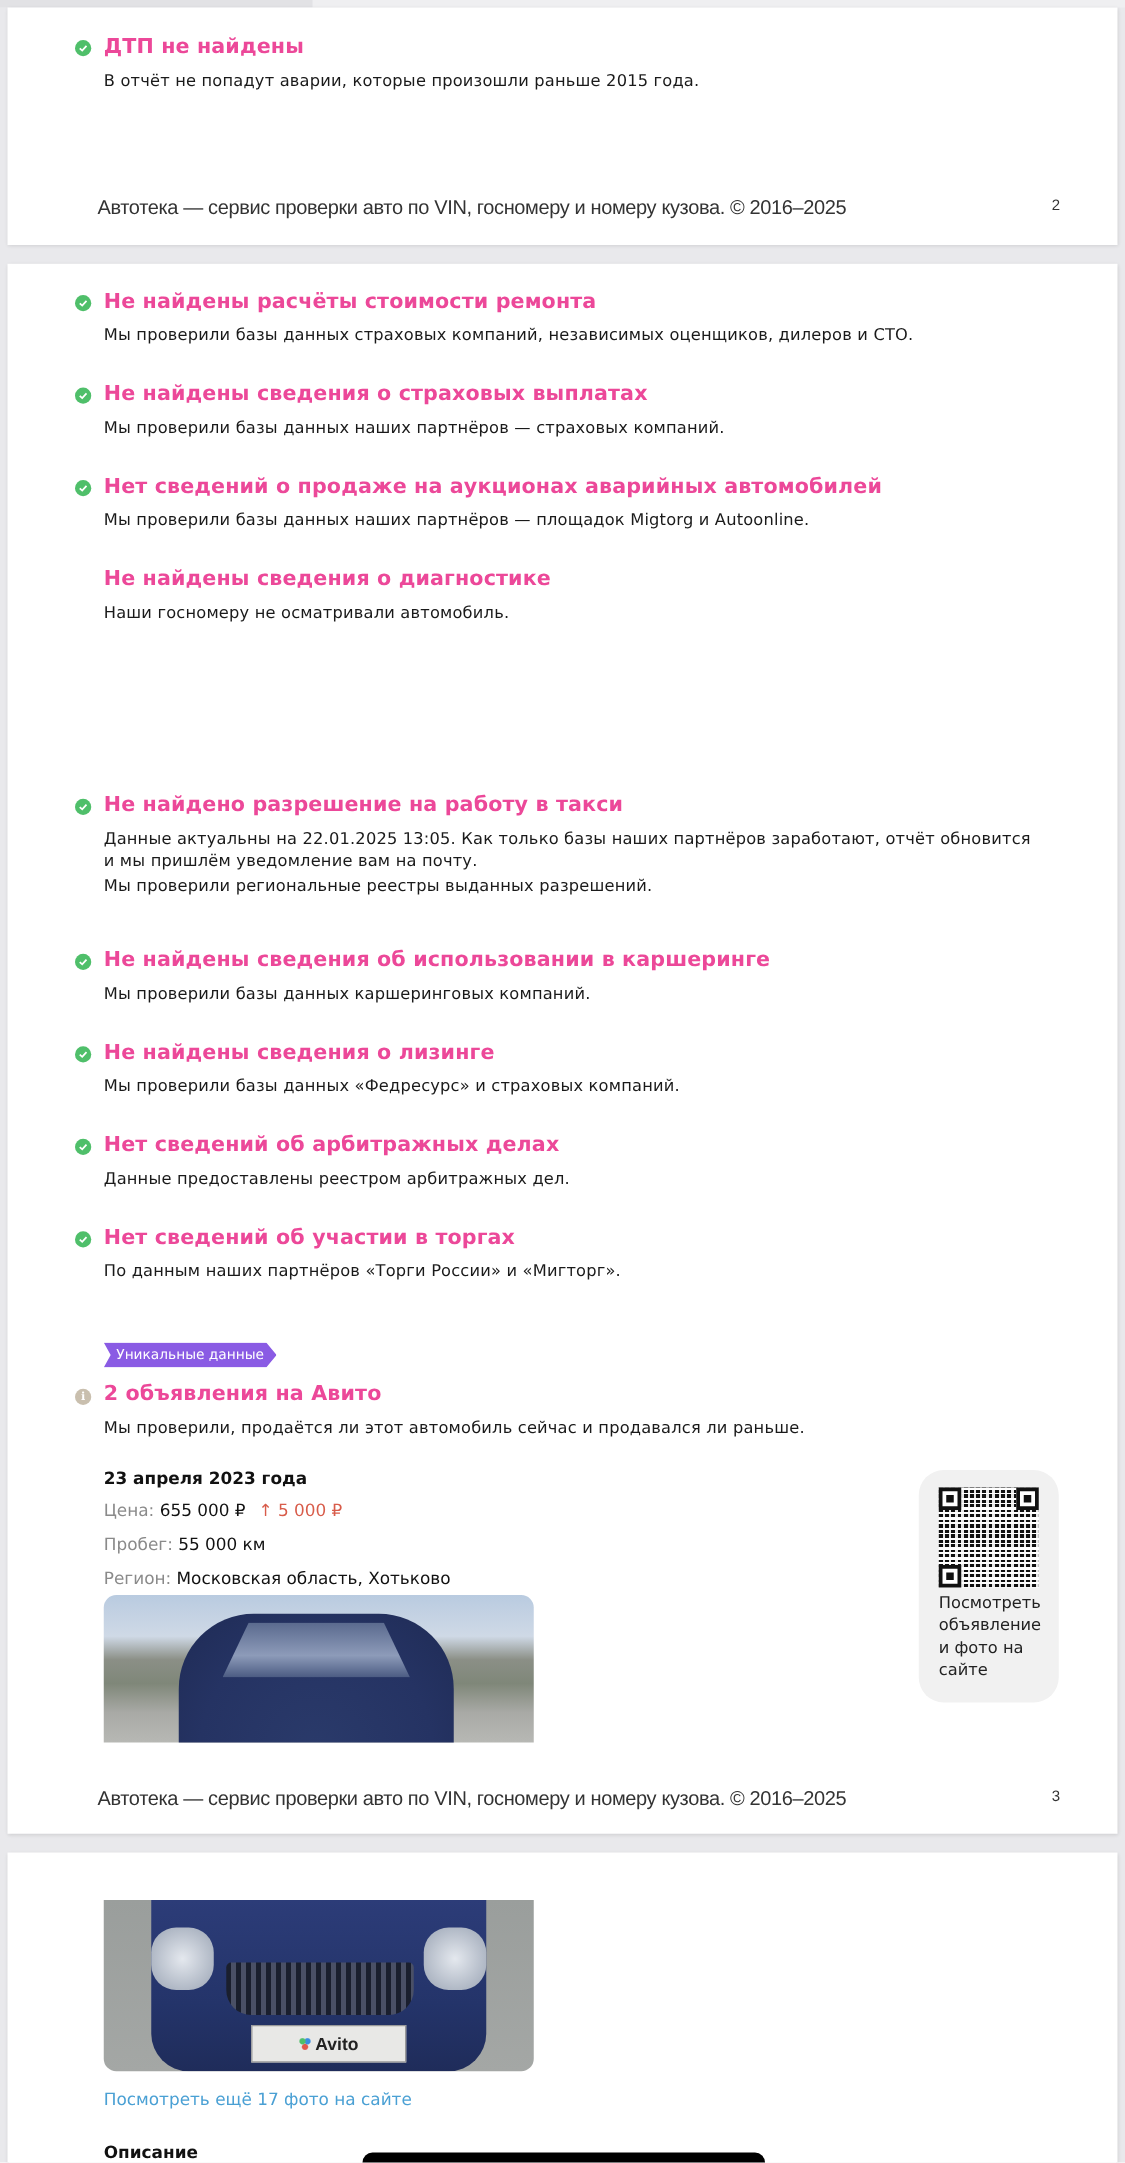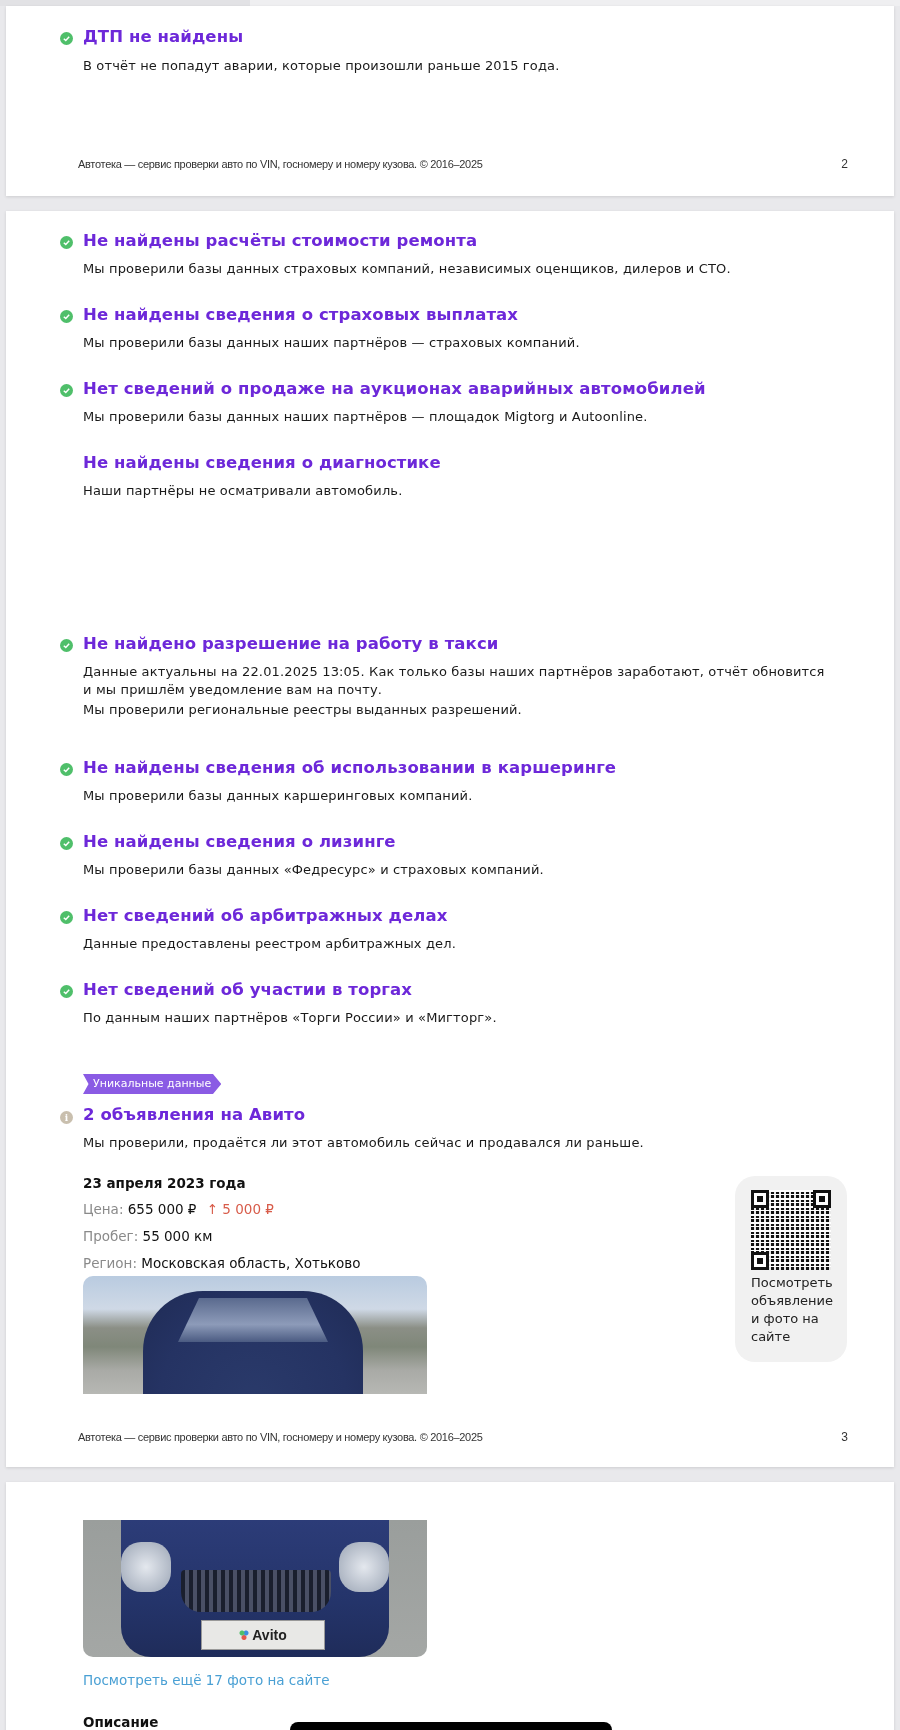--- a/index.html
+++ b/index.html
@@ -22,27 +22,27 @@
 
   .item { position: absolute; left: 0; width: 888px; }
   .item .ico {
     position: absolute; left: 54px; width: 13px; height: 13px; border-radius: 50%;
     background: #4fbf6a; display: flex; align-items: center; justify-content: center;
   }
   .item .ico svg { width: 9px; height: 9px; }
   .item .ico.info { background: #c9bfae; color: #fff; font-size: 9px; font-weight: bold; font-family: "DejaVu Serif", serif; }
   .item h3 {
     position: absolute; left: 77px; margin: 0; font-size: 16.5px; font-weight: bold; letter-spacing: 0.1px;
-    white-space: nowrap; color: #6d28d9;
+    white-space: nowrap; color: #ec4899;
   }
   .item p {
     position: absolute; left: 77px; margin: 0; font-size: 13px; color: #1a1a1a; white-space: nowrap; letter-spacing: 0.15px; text-align: center;
   }
   .footer {
-    position: absolute; left: 72px; font-family: "Liberation Sans", sans-serif; font-size: 11px; color: #333;
+    position: absolute; left: 72px; font-family: "Liberation Sans", sans-serif; font-size: 16px; color: #333;
     letter-spacing: -0.3px;
   }
   .pagenum { position: absolute; right: 46px; font-family: "Liberation Sans", sans-serif; font-size: 12px; color: #333; }
 
   .badge {
     position: absolute; left: 77px; top: 863px; height: 20px; padding: 0 10px 0 10px;
     background: #8a5be4; color: #fff; font-size: 11px; line-height: 20px;
     clip-path: polygon(0 0, 94% 0, 100% 50%, 94% 100%, 0 100%, 4% 50%);
   }
   .listing-date { position: absolute; left: 77px; top: 855px; font-size: 13.5px; font-weight: bold; }
@@ -141,21 +141,21 @@
     <span class="ico" style="top:10px">
         <svg viewBox="0 0 10 10">
           <path d="M2 5.2 L4.2 7.2 L8 3" stroke="#fff" stroke-width="1.6" fill="none"></path>
         </svg>
       </span>
     <h3 style="top:5px">Нет сведений о продаже на аукционах аварийных автомобилей</h3>
     <p style="top:35px">Мы проверили базы данных наших партнёров — площадок Migtorg и Autoonline.</p>
   </div>
   <div class="item" style="top:237px">
     <h3 style="top:5px">Не найдены сведения о диагностике</h3>
-    <p style="top:35px">Наши партнёры не осматривали автомобиль.</p>
+    <p style="top:35px">Наши госномеру не осматривали автомобиль.</p>
   </div>
   <div class="item" style="top:418px">
     <span class="ico" style="top:10px">
         <svg viewBox="0 0 10 10">
           <path d="M2 5.2 L4.2 7.2 L8 3" stroke="#fff" stroke-width="1.6" fill="none"></path>
         </svg>
       </span>
     <h3 style="top:5px">Не найдено разрешение на работу в такси</h3>
     <p style="top:35px">Данные актуальны на 22.01.2025 13:05. Как только базы наших партнёров заработают, отчёт обновится</p>
     <p style="top:53px">и мы пришлём уведомление вам на почту.</p>

